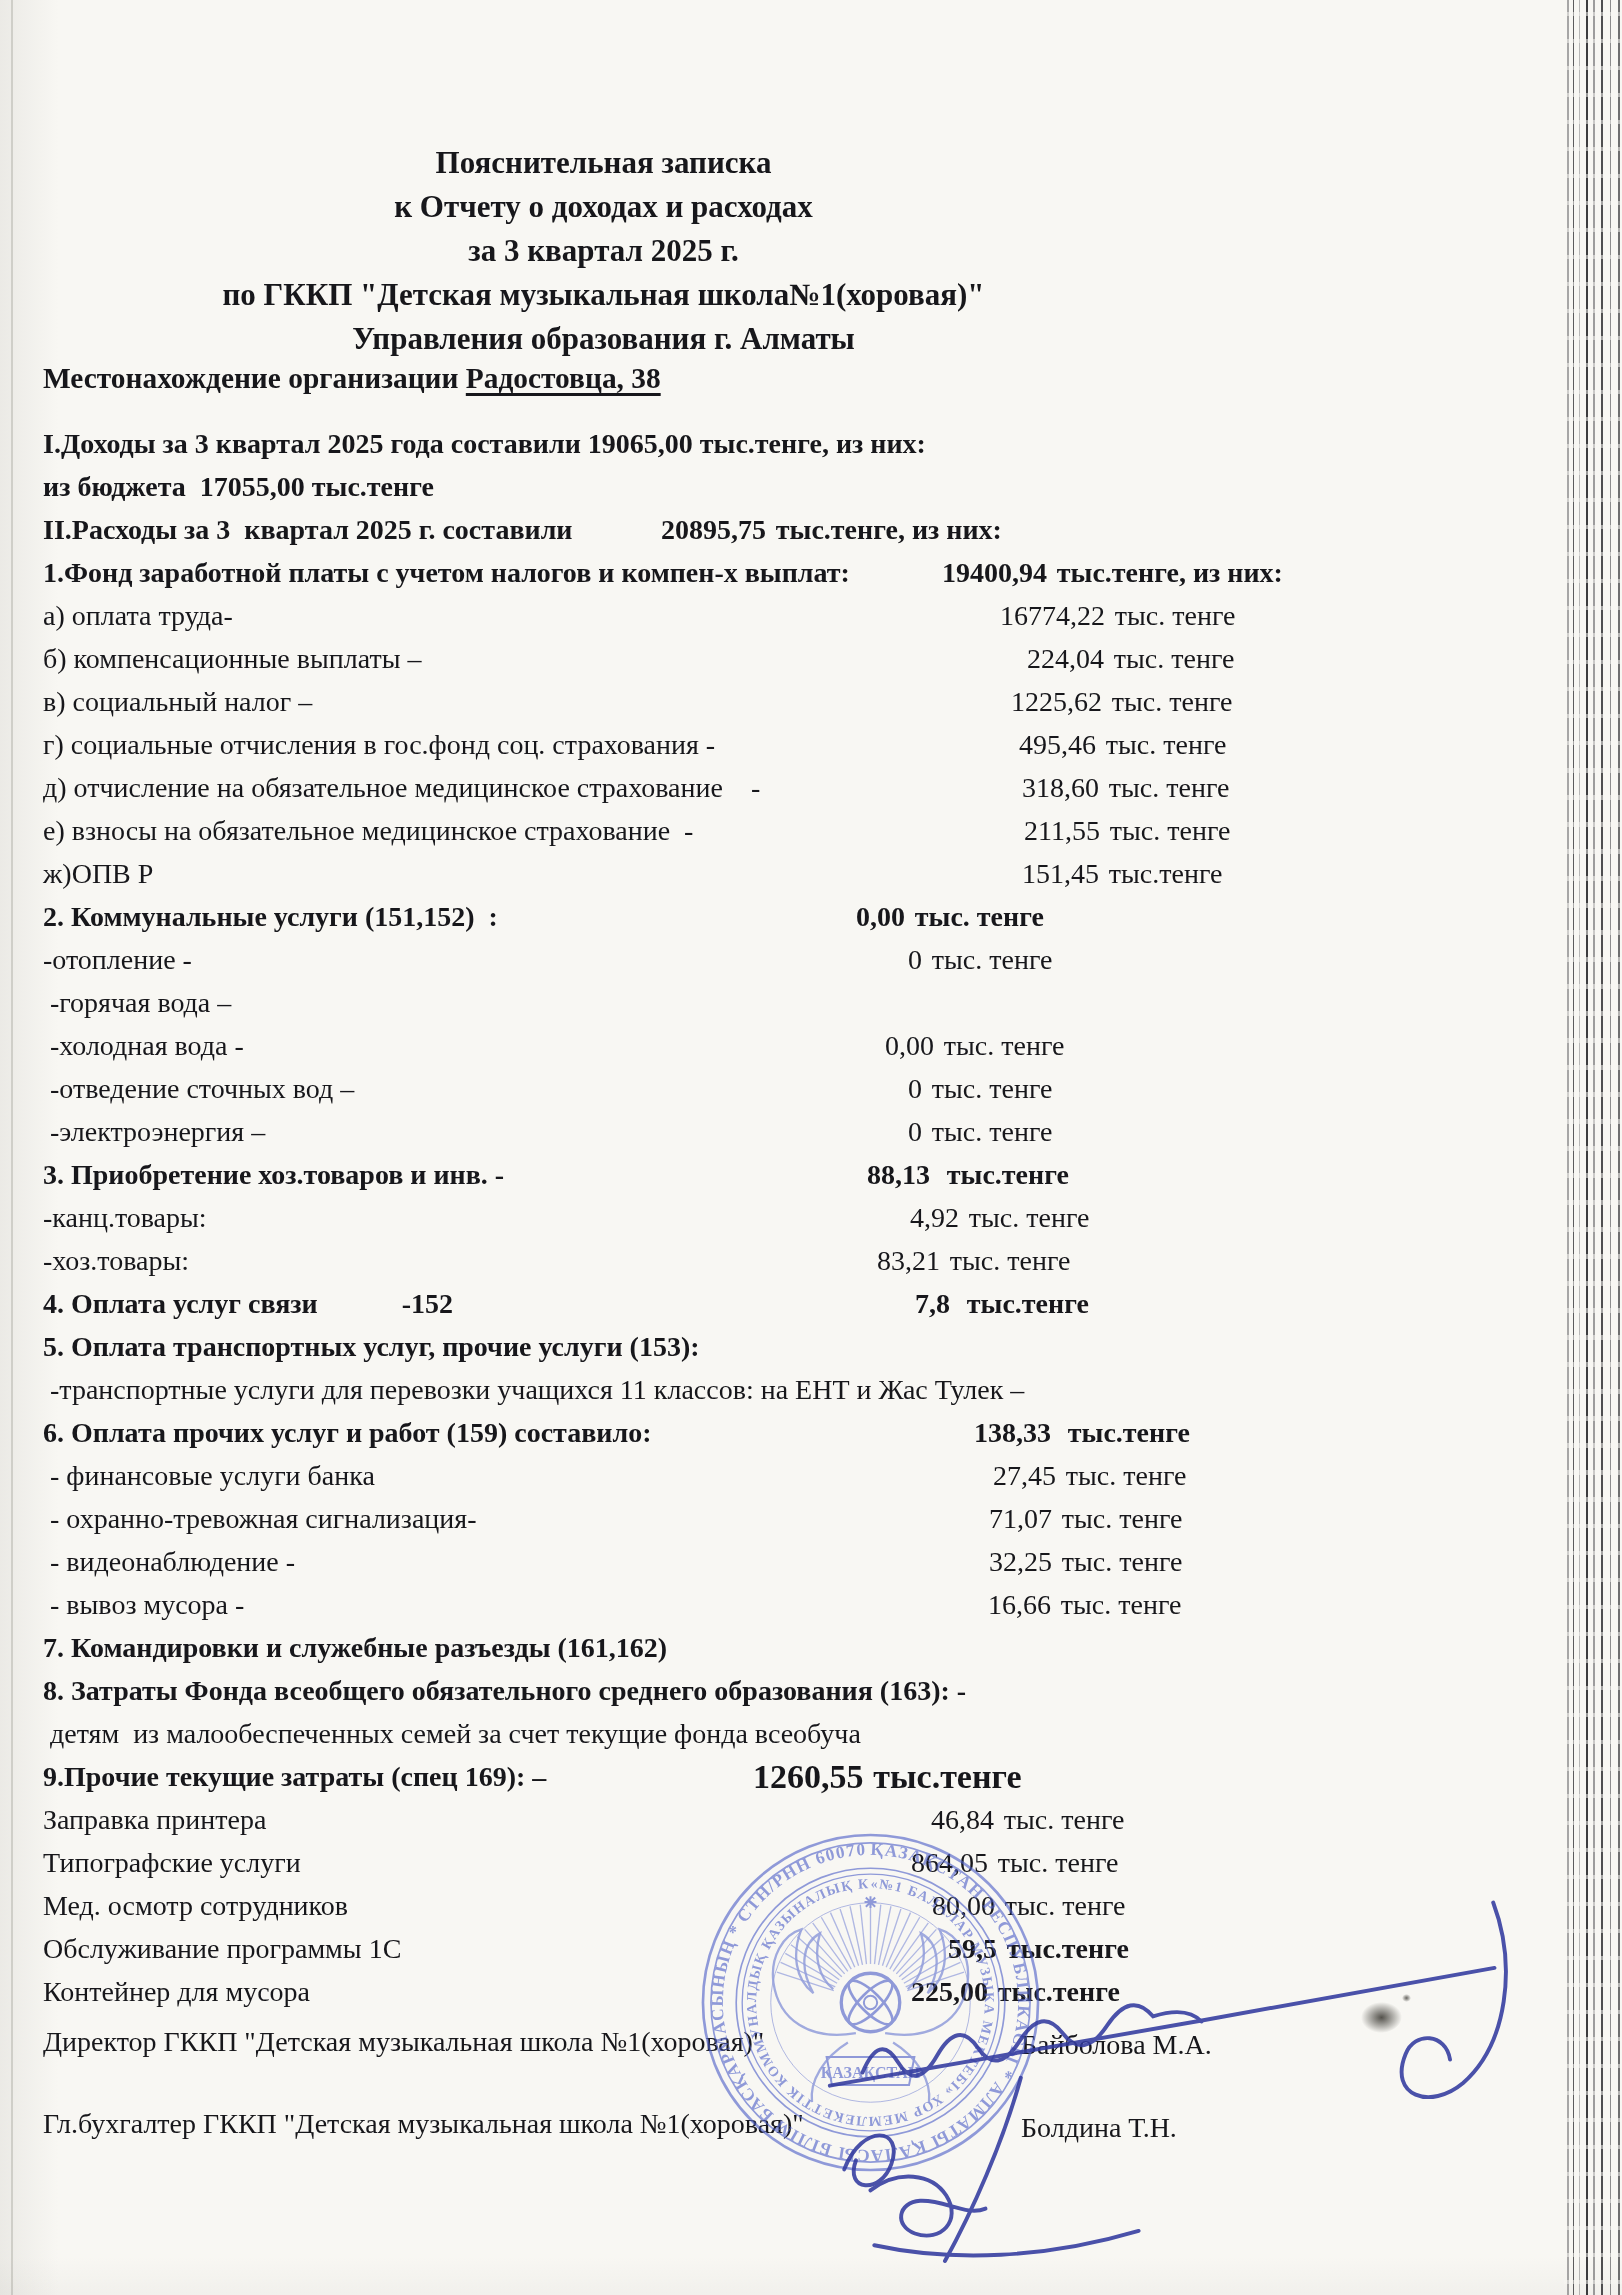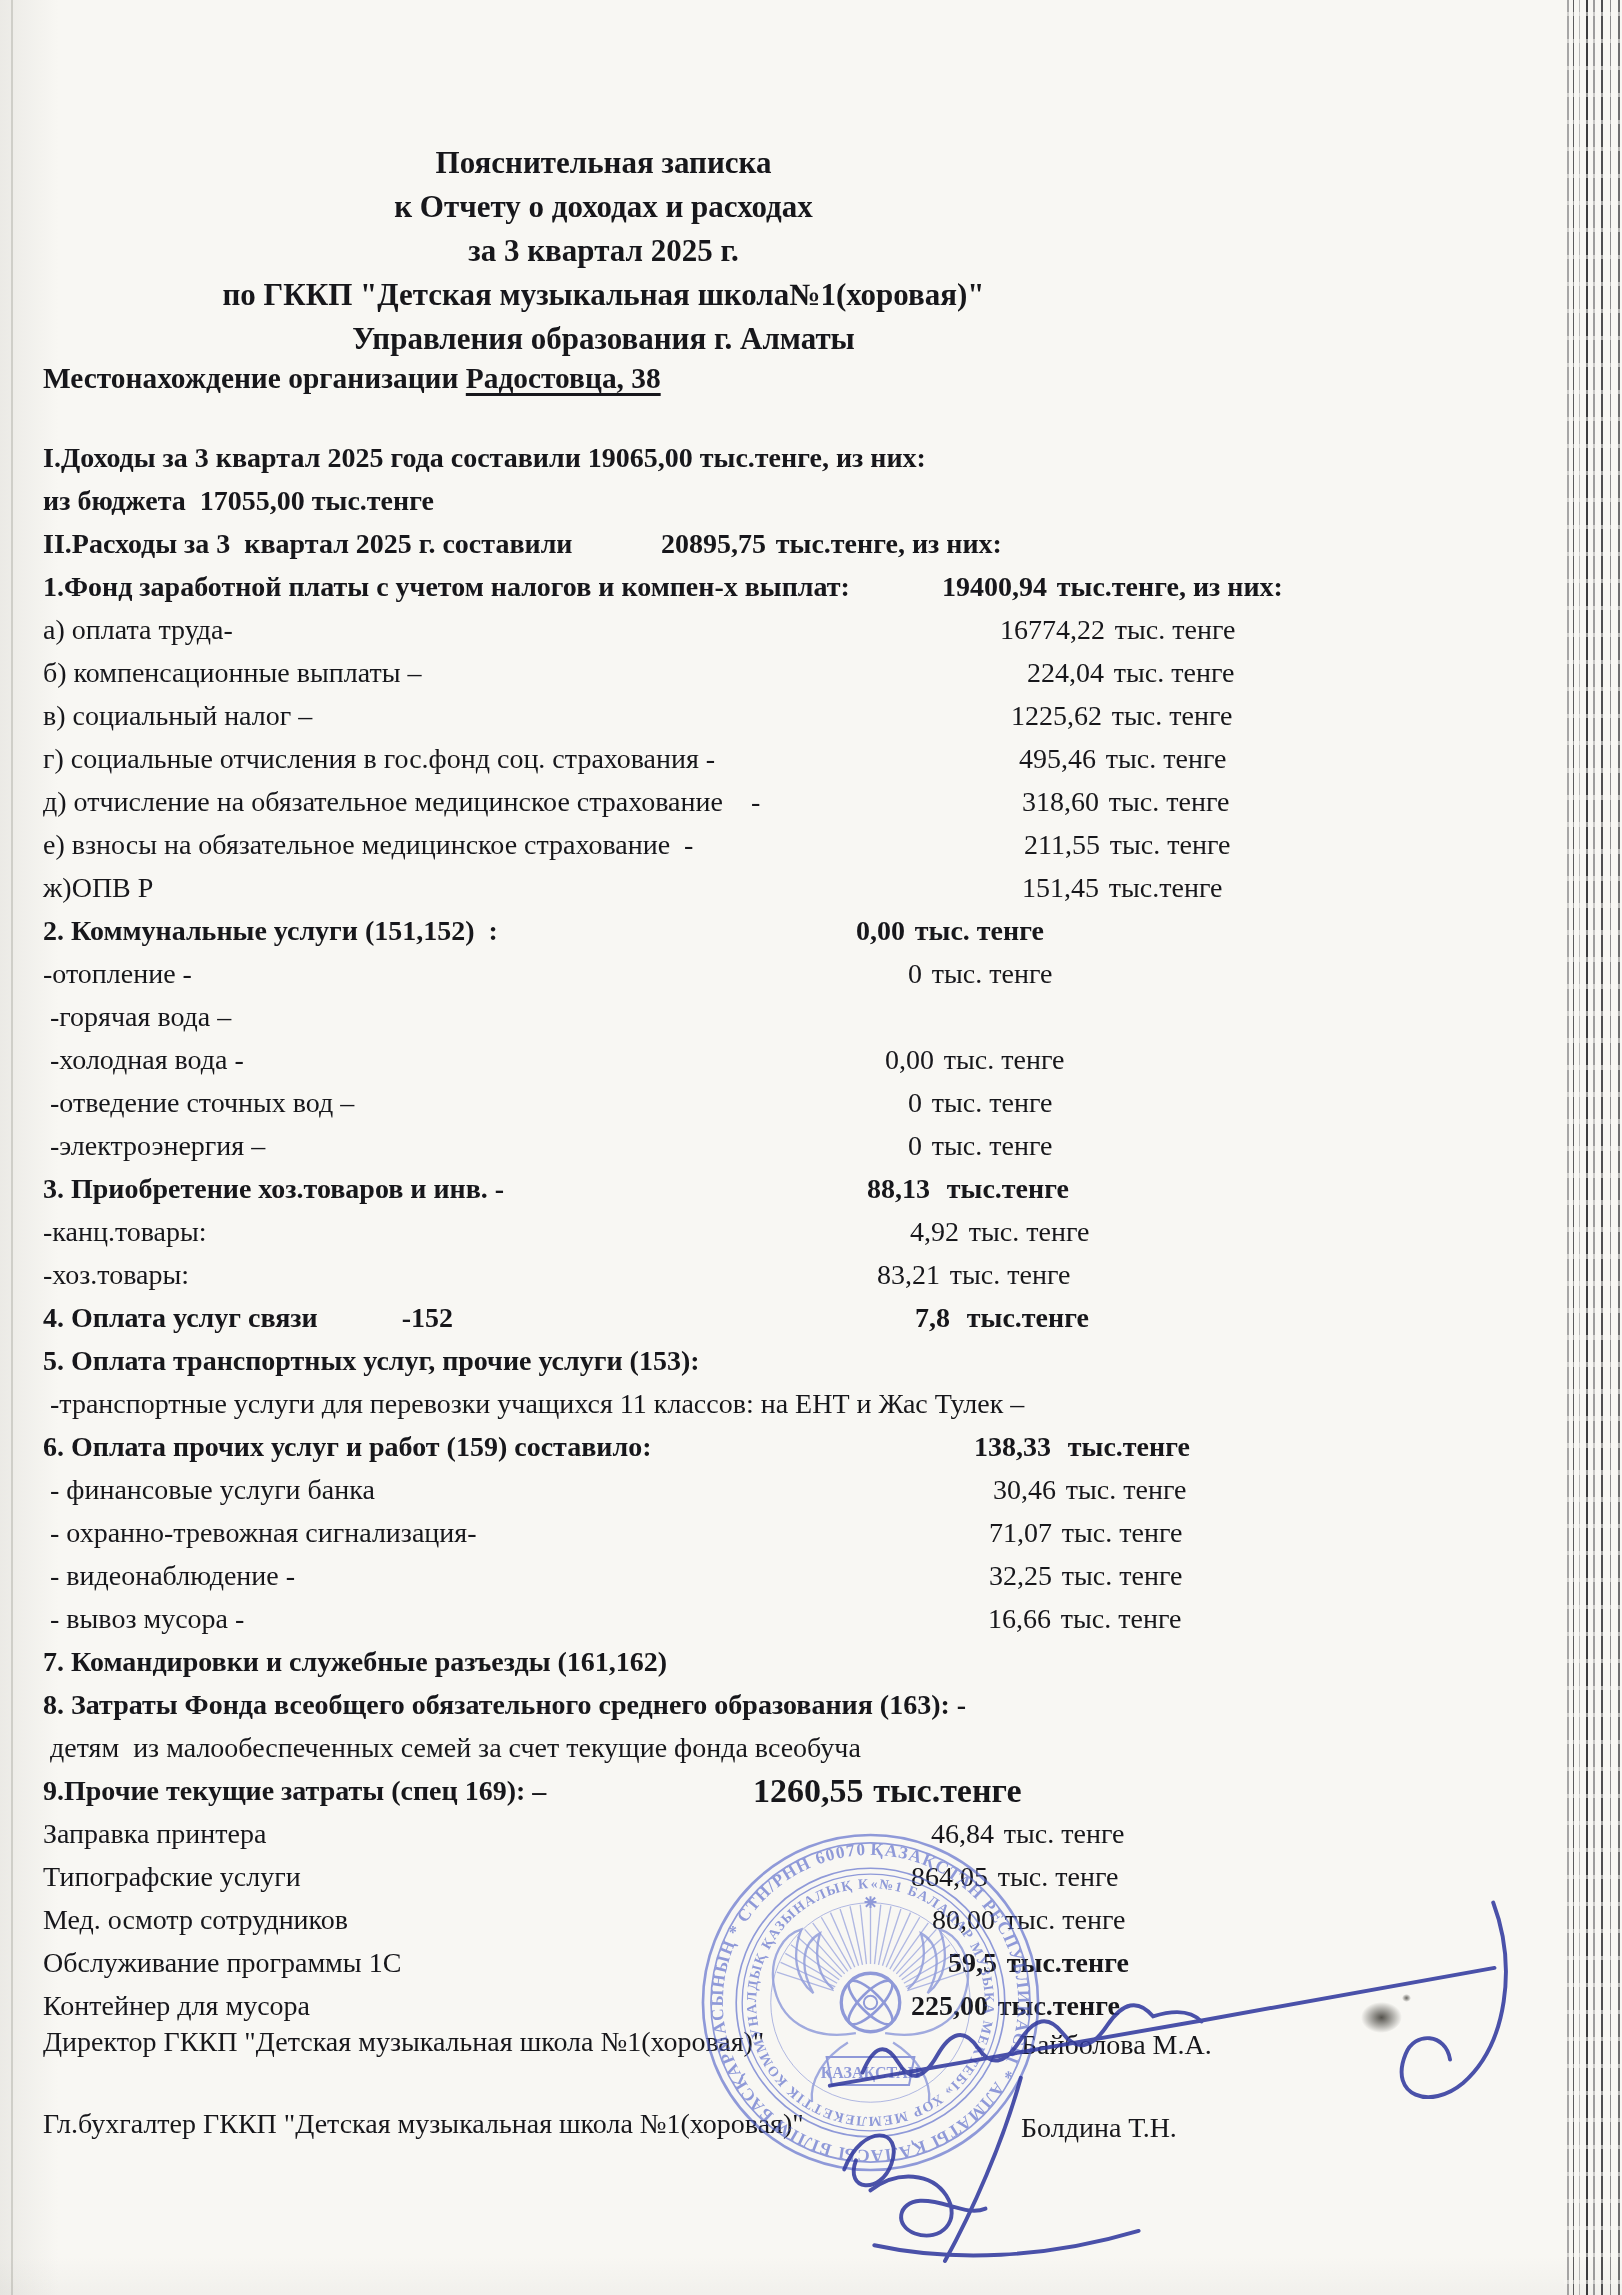--- a/index.html
+++ b/index.html
@@ -16,21 +16,21 @@
                linear-gradient(0deg,rgba(120,118,110,.05) 0,rgba(0,0,0,0) 39px);
     pointer-events:none;
   }
   .left-line{position:absolute;left:10.5px;top:0;width:2px;height:100%;background:rgba(130,128,120,.28);}
   .titles{
     position:absolute;top:141px;left:0;width:1207px;
     text-align:center;font-weight:bold;font-size:31px;line-height:44px;
   }
   .loc{position:absolute;top:362px;left:43px;font-weight:bold;font-size:29.4px;white-space:pre;}
   .loc .addr{text-decoration:underline;text-decoration-thickness:2.6px;text-underline-offset:4.6px;margin-top:31px;}
-  .rows{position:absolute;top:436px;left:0;width:1319px;z-index:1;}
+  .rows{position:absolute;top:422px;left:0;width:1319px;z-index:1;}
   .row{position:relative;height:43px;line-height:43px;white-space:pre;}
   .row .label{position:absolute;left:43px;font-size:28px;}
   .row.intro .label,.row.section .label{font-weight:bold;}
   .row .value{position:absolute;font-size:28px;white-space:pre;}
   .row.section .value{font-weight:bold;}
   .row.vbold .value{font-weight:bold;}
   .row.big .value{font-size:34px;}
   .row .unit{margin-left:9.8px;}
   .sigline{position:absolute;left:43px;font-size:28px;white-space:pre;z-index:1;}
   .signame{position:absolute;left:1021px;font-size:28px;white-space:pre;z-index:1;}
@@ -95,21 +95,21 @@
       <div class="row item"><span class="label"> -холодная вода -</span><span class="value" style="left: 885px;"><span class="num">0,00</span><span class="unit">тыс. тенге</span></span></div>
       <div class="row item"><span class="label"> -отведение сточных вод –</span><span class="value" style="left: 908px;"><span class="num">0</span><span class="unit">тыс. тенге</span></span></div>
       <div class="row item"><span class="label"> -электроэнергия –</span><span class="value" style="left: 908px;"><span class="num">0</span><span class="unit">тыс. тенге</span></span></div>
       <div class="row section"><span class="label">3. Приобретение хоз.товаров и инв. -</span><span class="value" style="left: 867px;"><span class="num">88,13</span><span class="unit"> тыс.тенге</span></span></div>
       <div class="row item"><span class="label">-канц.товары:</span><span class="value" style="left: 910px;"><span class="num">4,92</span><span class="unit">тыс. тенге</span></span></div>
       <div class="row item"><span class="label">-хоз.товары:</span><span class="value" style="left: 877px;"><span class="num">83,21</span><span class="unit">тыс. тенге</span></span></div>
       <div class="row section"><span class="label">4. Оплата услуг связи            -152</span><span class="value" style="left: 915px;"><span class="num">7,8</span><span class="unit"> тыс.тенге</span></span></div>
       <div class="row section"><span class="label">5. Оплата транспортных услуг, прочие услуги (153):</span></div>
       <div class="row item"><span class="label"> -транспортные услуги для перевозки учащихся 11 классов: на ЕНТ и Жас Тулек –</span></div>
       <div class="row section"><span class="label">6. Оплата прочих услуг и работ (159) составило:</span><span class="value" style="left: 974px;"><span class="num">138,33</span><span class="unit"> тыс.тенге</span></span></div>
-      <div class="row item"><span class="label"> - финансовые услуги банка</span><span class="value" style="left: 993px;"><span class="num">30,46</span><span class="unit">тыс. тенге</span></span></div>
+      <div class="row item"><span class="label"> - финансовые услуги банка</span><span class="value" style="left: 993px;"><span class="num">27,45</span><span class="unit">тыс. тенге</span></span></div>
       <div class="row item"><span class="label"> - охранно-тревожная сигнализация-</span><span class="value" style="left: 989px;"><span class="num">71,07</span><span class="unit">тыс. тенге</span></span></div>
       <div class="row item"><span class="label"> - видеонаблюдение -</span><span class="value" style="left: 989px;"><span class="num">32,25</span><span class="unit">тыс. тенге</span></span></div>
       <div class="row item"><span class="label"> - вывоз мусора -</span><span class="value" style="left: 988px;"><span class="num">16,66</span><span class="unit">тыс. тенге</span></span></div>
       <div class="row section"><span class="label">7. Командировки и служебные разъезды (161,162)</span></div>
       <div class="row section"><span class="label">8. Затраты Фонда всеобщего обязательного среднего образования (163): -</span></div>
       <div class="row item"><span class="label"> детям  из малообеспеченных семей за счет текущие фонда всеобуча</span></div>
       <div class="row section big"><span class="label">9.Прочие текущие затраты (спец 169): –</span><span class="value" style="left: 753px;"><span class="num">1260,55</span><span class="unit">тыс.тенге</span></span></div>
       <div class="row item"><span class="label">Заправка принтера</span><span class="value" style="left: 931px;"><span class="num">46,84</span><span class="unit">тыс. тенге</span></span></div>
       <div class="row item"><span class="label">Типографские услуги</span><span class="value" style="left: 911px;"><span class="num">864,05</span><span class="unit">тыс. тенге</span></span></div>
       <div class="row item"><span class="label">Мед. осмотр сотрудников</span><span class="value" style="left: 932px;"><span class="num">80,00</span><span class="unit">тыс. тенге</span></span></div>

